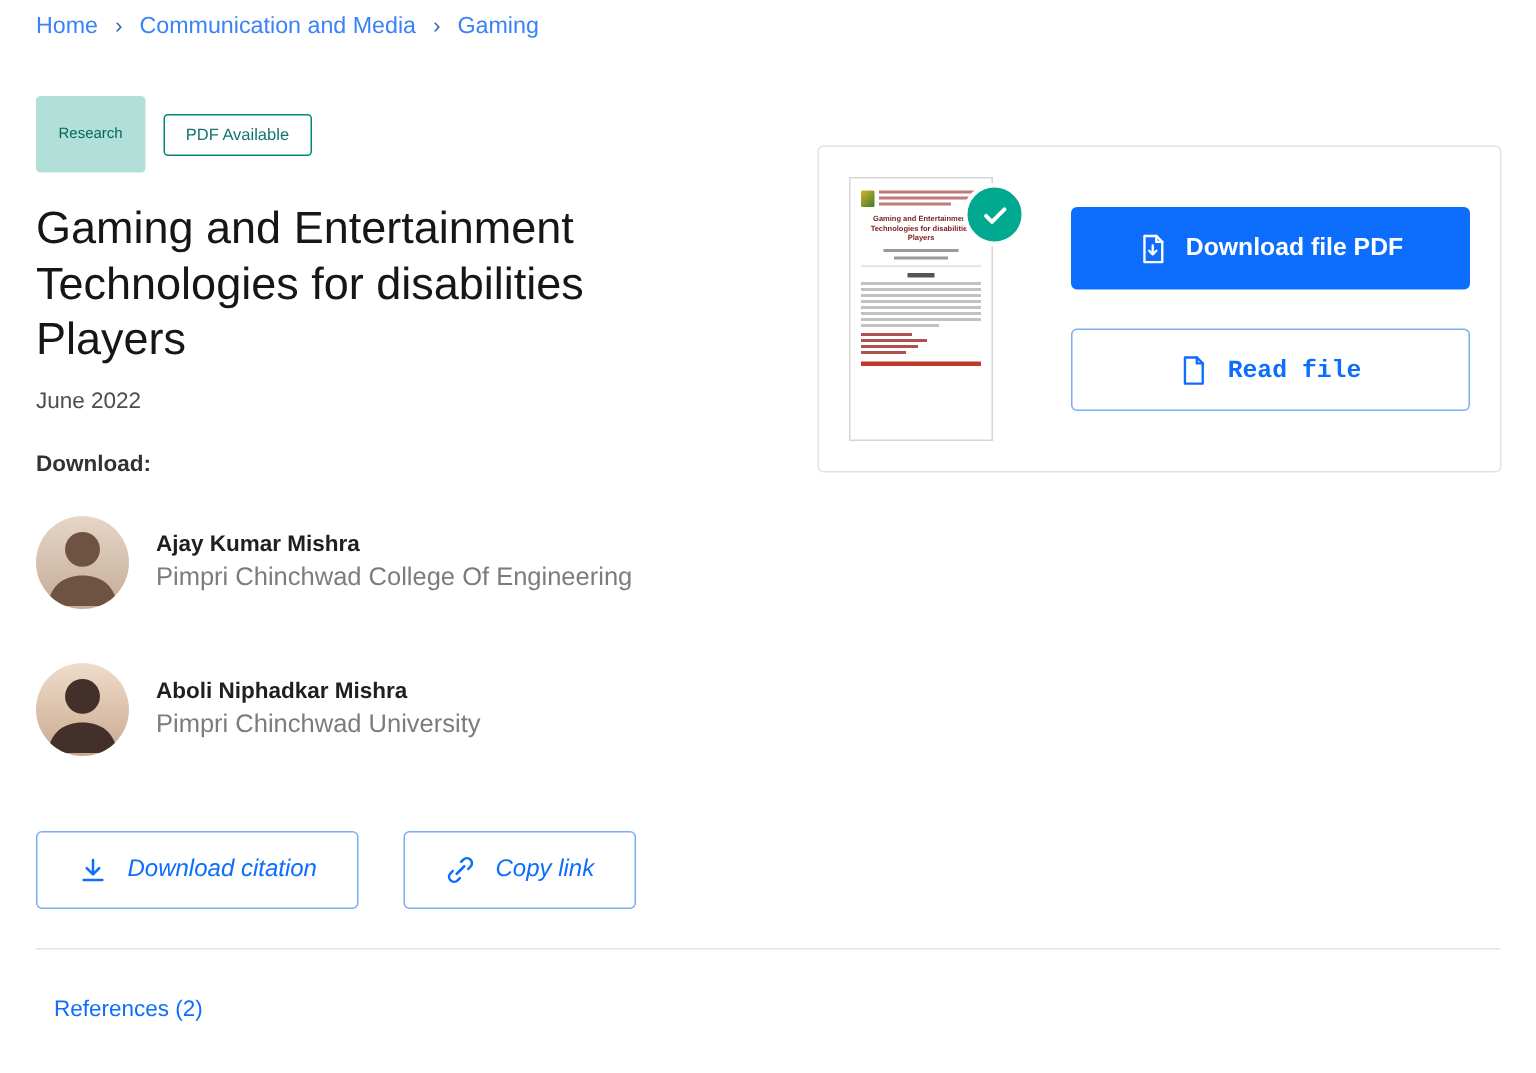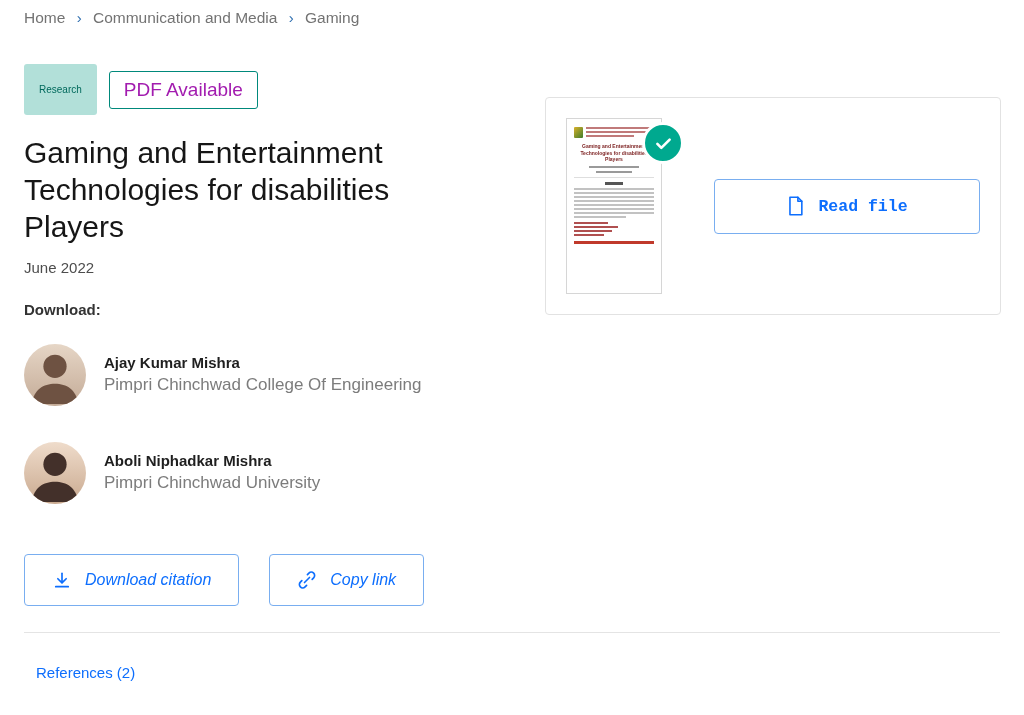--- a/index.html
+++ b/index.html
@@ -4,29 +4,29 @@
 <style>
   * { box-sizing: border-box; }
   html, body { margin: 0; padding: 0; background: #ffffff; }
   body { font-family: "Liberation Sans", sans-serif; width: 1024px; height: 715px; position: relative; color: #1a1a1a; }
   a { text-decoration: none; cursor: pointer; }
 
   .page { position: relative; width: 1024px; height: 715px; overflow: hidden; }
 
   
   .breadcrumb { position: absolute; top: 9px; left: 24px; font-size: 15.5px; }
-  .crumb { color: #737373; }
+  .crumb { color: #3b82f6; }
   .sep { color: #2f6fb0; margin: 0 7px; font-size: 15px; }
 
   
   .left-col { position: absolute; top: 64px; left: 24px; width: 515px; }
 
   .badge-row { display: flex; align-items: center; gap: 12px; }
   .badge-research { background: #b2e0d9; color: #00695c; font-size: 10px; padding: 20px 15px; border-radius: 3px; display: inline-block; }
-  .badge-pdf { background: #ffffff; color: #a21caf; font-size: 19px; padding: 7px 14px; border: 1px solid #00897b; border-radius: 3px; display: inline-block; }
+  .badge-pdf { background: #ffffff; color: #0f766e; font-size: 11px; padding: 7px 14px; border: 1px solid #00897b; border-radius: 3px; display: inline-block; }
 
   .title { font-size: 30px; font-weight: 500; line-height: 1.23; color: #161616; margin: 20px 0 0; width: 440px; }
   .date { margin-top: 13px; font-size: 15px; color: #4d4d4d; }
   .authors-label { margin-top: 25px; font-size: 15px; font-weight: 700; color: #333333; }
 
   .author-row { display: flex; align-items: center; gap: 18px; margin-top: 26px; }
   .author-row + .author-row { margin-top: 36px; }
   .avatar { width: 62px; height: 62px; border-radius: 50%; overflow: hidden; flex: 0 0 auto; display: flex; align-items: flex-end; justify-content: center; }
   .avatar-1 { background: linear-gradient(180deg, #e6d6c6 0%, #c4ab97 100%); }
   .avatar-2 { background: linear-gradient(180deg, #efdccb 0%, #c9a98f 100%); }
@@ -182,20 +182,31 @@
         <div class="t-band"></div>
       </div>
       <div class="check-badge">
         <svg width="21" height="21" viewBox="0 0 24 24" fill="none" stroke="#ffffff" stroke-width="3" stroke-linecap="round" stroke-linejoin="round">
           <path d="M5 12.5l4.5 4.5L19 7.5"></path>
         </svg>
       </div>
     </div>
 
     <div class="file-buttons">
+      <button class="btn-primary">
+        <span class="icon">
+          <svg width="19" height="22" viewBox="0 0 24 26" fill="none" stroke="#ffffff" stroke-width="2" stroke-linecap="round" stroke-linejoin="round">
+            <path d="M5 2h10l5 5v17H5z"></path>
+            <path d="M15 2v5h5"></path>
+            <path d="M12 10v7"></path>
+            <path d="M9 14.5l3 3 3-3"></path>
+          </svg>
+        </span>
+        <span>Download file PDF</span>
+      </button>
       <button class="btn-file-outline">
         <span class="icon">
           <svg width="19" height="22" viewBox="0 0 24 26" fill="none" stroke="#0d6efd" stroke-width="2" stroke-linecap="round" stroke-linejoin="round">
             <path d="M5 2h10l5 5v17H5z"></path>
             <path d="M15 2v5h5"></path>
           </svg>
         </span>
         <span>Read file</span>
       </button>
     </div>

